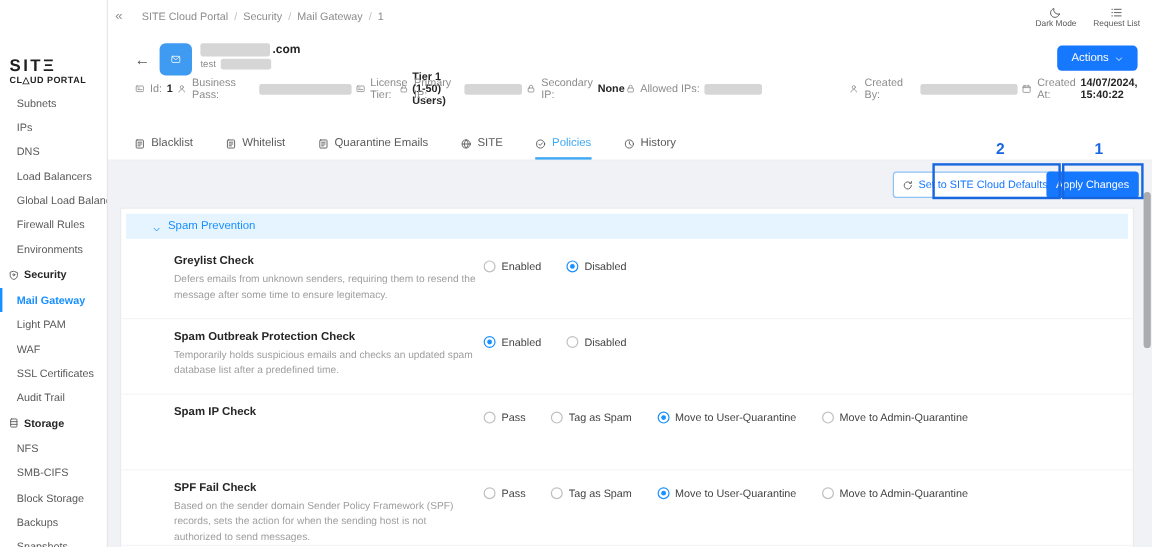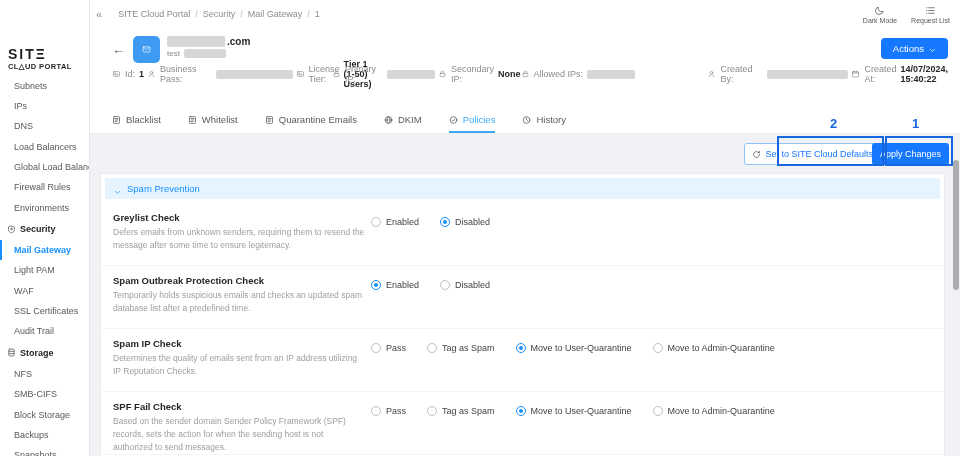--- a/index.html
+++ b/index.html
@@ -61,25 +61,25 @@
   
   .graybg { background:#f0f2f5; height:322px; position:relative; }
   .toolbar { position:relative; height:39px; }
   .btn-outline { position:absolute; right:79px; top:9px; height:22px; background:#fff; border:1px solid #8ec1f7;
                  color:#1677ff; border-radius:3px; font-size:9px; padding:0 7px; display:flex; align-items:center; gap:4px; cursor:pointer; }
   .btn-outline .nav-ico { width:9px; height:9px; }
   .btn-primary { position:absolute; right:11px; top:9px; height:22px; background:#1677ff; color:#fff; border:none;
                  border-radius:3px; font-size:9px; padding:0 8px; cursor:pointer; }
 
   .panel { margin:0 15px 0 10px; background:#fff; border:1px solid #ebebeb; border-radius:2px; min-height:290px; }
-  .section-bar { margin:4px; background:#e6f4ff; color:#1890ff; font-size:9.5px; padding:5px 9px;
+  .section-bar { margin:4px; background:#e6f4ff; color:#1890ff; font-size:9.5px; padding:5px 22px;
                  display:flex; align-items:flex-end; gap:6px; cursor:pointer; }
   .section-bar .chev { color:#1890ff; }
   .policy-row { display:flex; padding:9px 12px 0 12px; min-height:63px; border-bottom:1px solid #f5f5f5; }
-  .policy-left { width:258px; flex:0 0 258px; }
+  .policy-left { width:258px; flex:0 0 258px;margin-left:32px; }
   .policy-title { font-size:9.5px; font-weight:bold; color:#262626; }
   .policy-desc { font-size:8.5px; color:#9e9e9e; line-height:1.5; margin-top:3px; width:252px; }
   .policy-opts { display:flex; gap:21px; margin-top:3px; align-items:center; height:14px;text-align:right; }
   .radio { display:flex; align-items:center; gap:5px; cursor:pointer; }
   .rdot { width:10px; height:10px; border:1px solid #bfbfbf; border-radius:50%; background:#fff; flex:0 0 10px; }
   .rdot.checked { border-color:#1890ff; }
   .rdot.checked::after { content:''; display:block; width:4px; height:4px; margin:2px 0 0 2px; background:#1890ff; border-radius:50%; }
   .rlabel { font-size:9px; color:#434343; white-space:nowrap; }
 
   
@@ -291,21 +291,21 @@
             <rect x="2" y="1.5" width="8" height="9" rx="1"></rect>
             <path d="M4 4h4M4 6h4M4 8h2.5"></path>
           </svg></span>
         <span>Quarantine Emails</span>
       </div>
       <div class="tab">
         <span class="nav-ico"><svg viewBox="0 0 12 12">
             <circle cx="6" cy="6" r="4.5"></circle>
             <path d="M1.5 6h9M6 1.5c-2.8 2.9-2.8 6.1 0 9 2.8-2.9 2.8-6.1 0-9z"></path>
           </svg></span>
-        <span>DKIM</span>
+        <span>SITE</span>
       </div>
       <div class="tab active">
         <span class="nav-ico"><svg viewBox="0 0 12 12">
             <circle cx="6" cy="6" r="4.5"></circle>
             <path d="M4 6.1l1.5 1.5 2.6-2.9"></path>
           </svg></span>
         <span>Policies</span>
       </div>
       <div class="tab">
         <span class="nav-ico"><svg viewBox="0 0 12 12">
@@ -363,21 +363,20 @@
               </label>
               <label class="radio">
                 <span class="rdot"></span>
                 <span class="rlabel">Disabled</span>
               </label>
             </div>
           </div>
           <div class="policy-row">
             <div class="policy-left">
               <div class="policy-title">Spam IP Check</div>
-              <div class="policy-desc">Determines the quality of emails sent from an IP address utilizing IP Reputation Checks.</div>
             </div>
             <div class="policy-opts">
               <label class="radio">
                 <span class="rdot"></span>
                 <span class="rlabel">Pass</span>
               </label>
               <label class="radio">
                 <span class="rdot"></span>
                 <span class="rlabel">Tag as Spam</span>
               </label>

